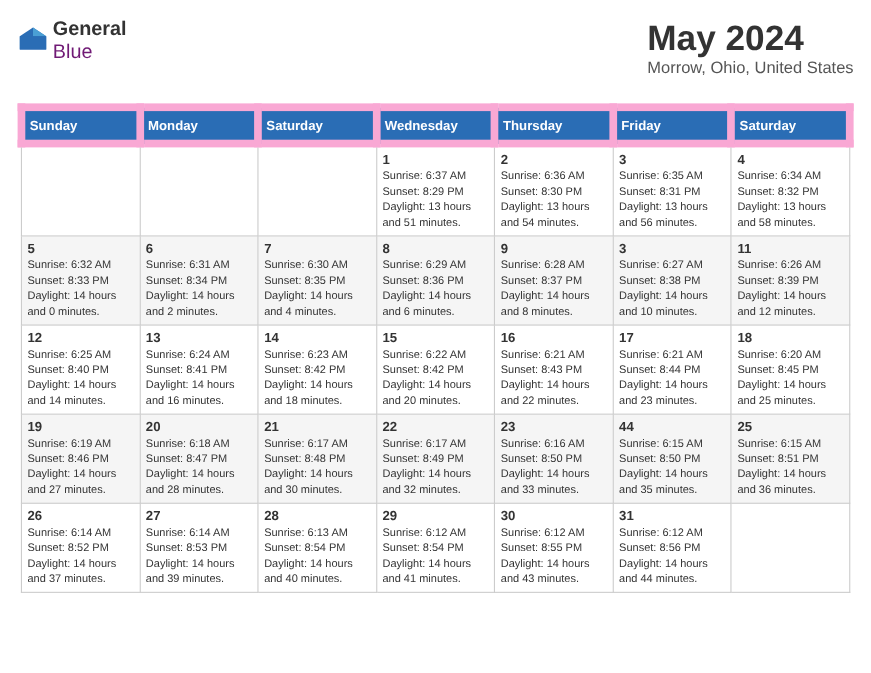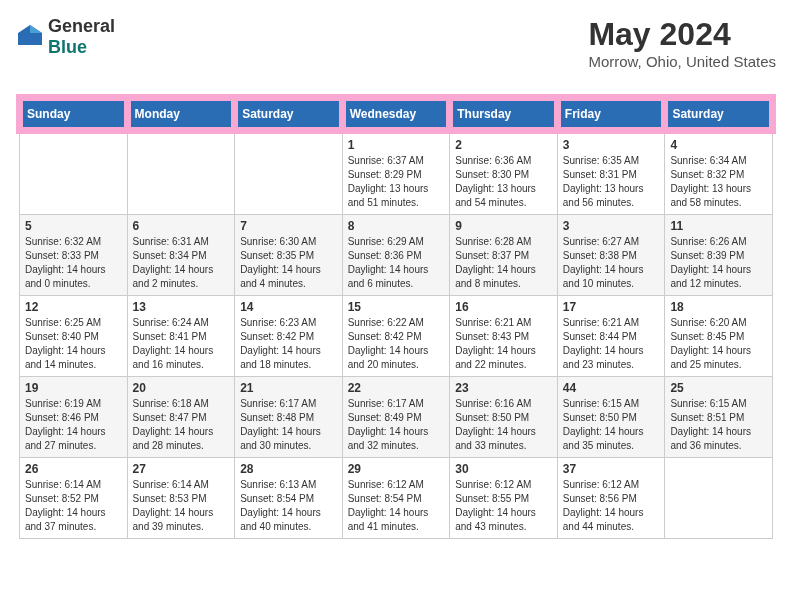--- a/index.html
+++ b/index.html
@@ -83,21 +83,21 @@
 
 <div class="header">
   <div class="logo">
     <svg class="logo-icon" viewBox="0 0 28 28" xmlns="http://www.w3.org/2000/svg">
       <polygon points="14,2 26,10 26,22 2,22 2,10" fill="#2a6db5"></polygon>
       <polygon points="14,2 26,10 14,10" fill="#4a9fd4"></polygon>
       <rect x="2" y="10" width="24" height="12" fill="#2a6db5"></rect>
     </svg>
     <div>
       <span style="font-size:18px;font-weight:bold;color:#333;">General</span><br>
-      <span style="font-size:18px;font-weight:bold;color:#0f766e;">Blue</span>
+      <span style="font-size:18px;font-weight:normal;color:#701a75;">Blue</span>
     </div>
   </div>
   <div class="title-block">
     <div class="month-title">May 2024</div>
     <div class="location-title">Morrow, Ohio, United States</div>
   </div>
 </div>
 
 <table>
   <thead>
@@ -238,19 +238,19 @@
         </td>
         <td>
           <span class="day-num">29</span>
           <div class="cell-info">Sunrise: 6:12 AM<br>Sunset: 8:54 PM<br>Daylight: 14 hours<br>and 41 minutes.</div>
         </td>
         <td>
           <span class="day-num">30</span>
           <div class="cell-info">Sunrise: 6:12 AM<br>Sunset: 8:55 PM<br>Daylight: 14 hours<br>and 43 minutes.</div>
         </td>
         <td>
-          <span class="day-num">37</span>
+          <span class="day-num">31</span>
           <div class="cell-info">Sunrise: 6:12 AM<br>Sunset: 8:56 PM<br>Daylight: 14 hours<br>and 44 minutes.</div>
         </td>
         <td class="empty-cell"></td>
       </tr>
     </tbody>
 </table>
 
 </body></html>

